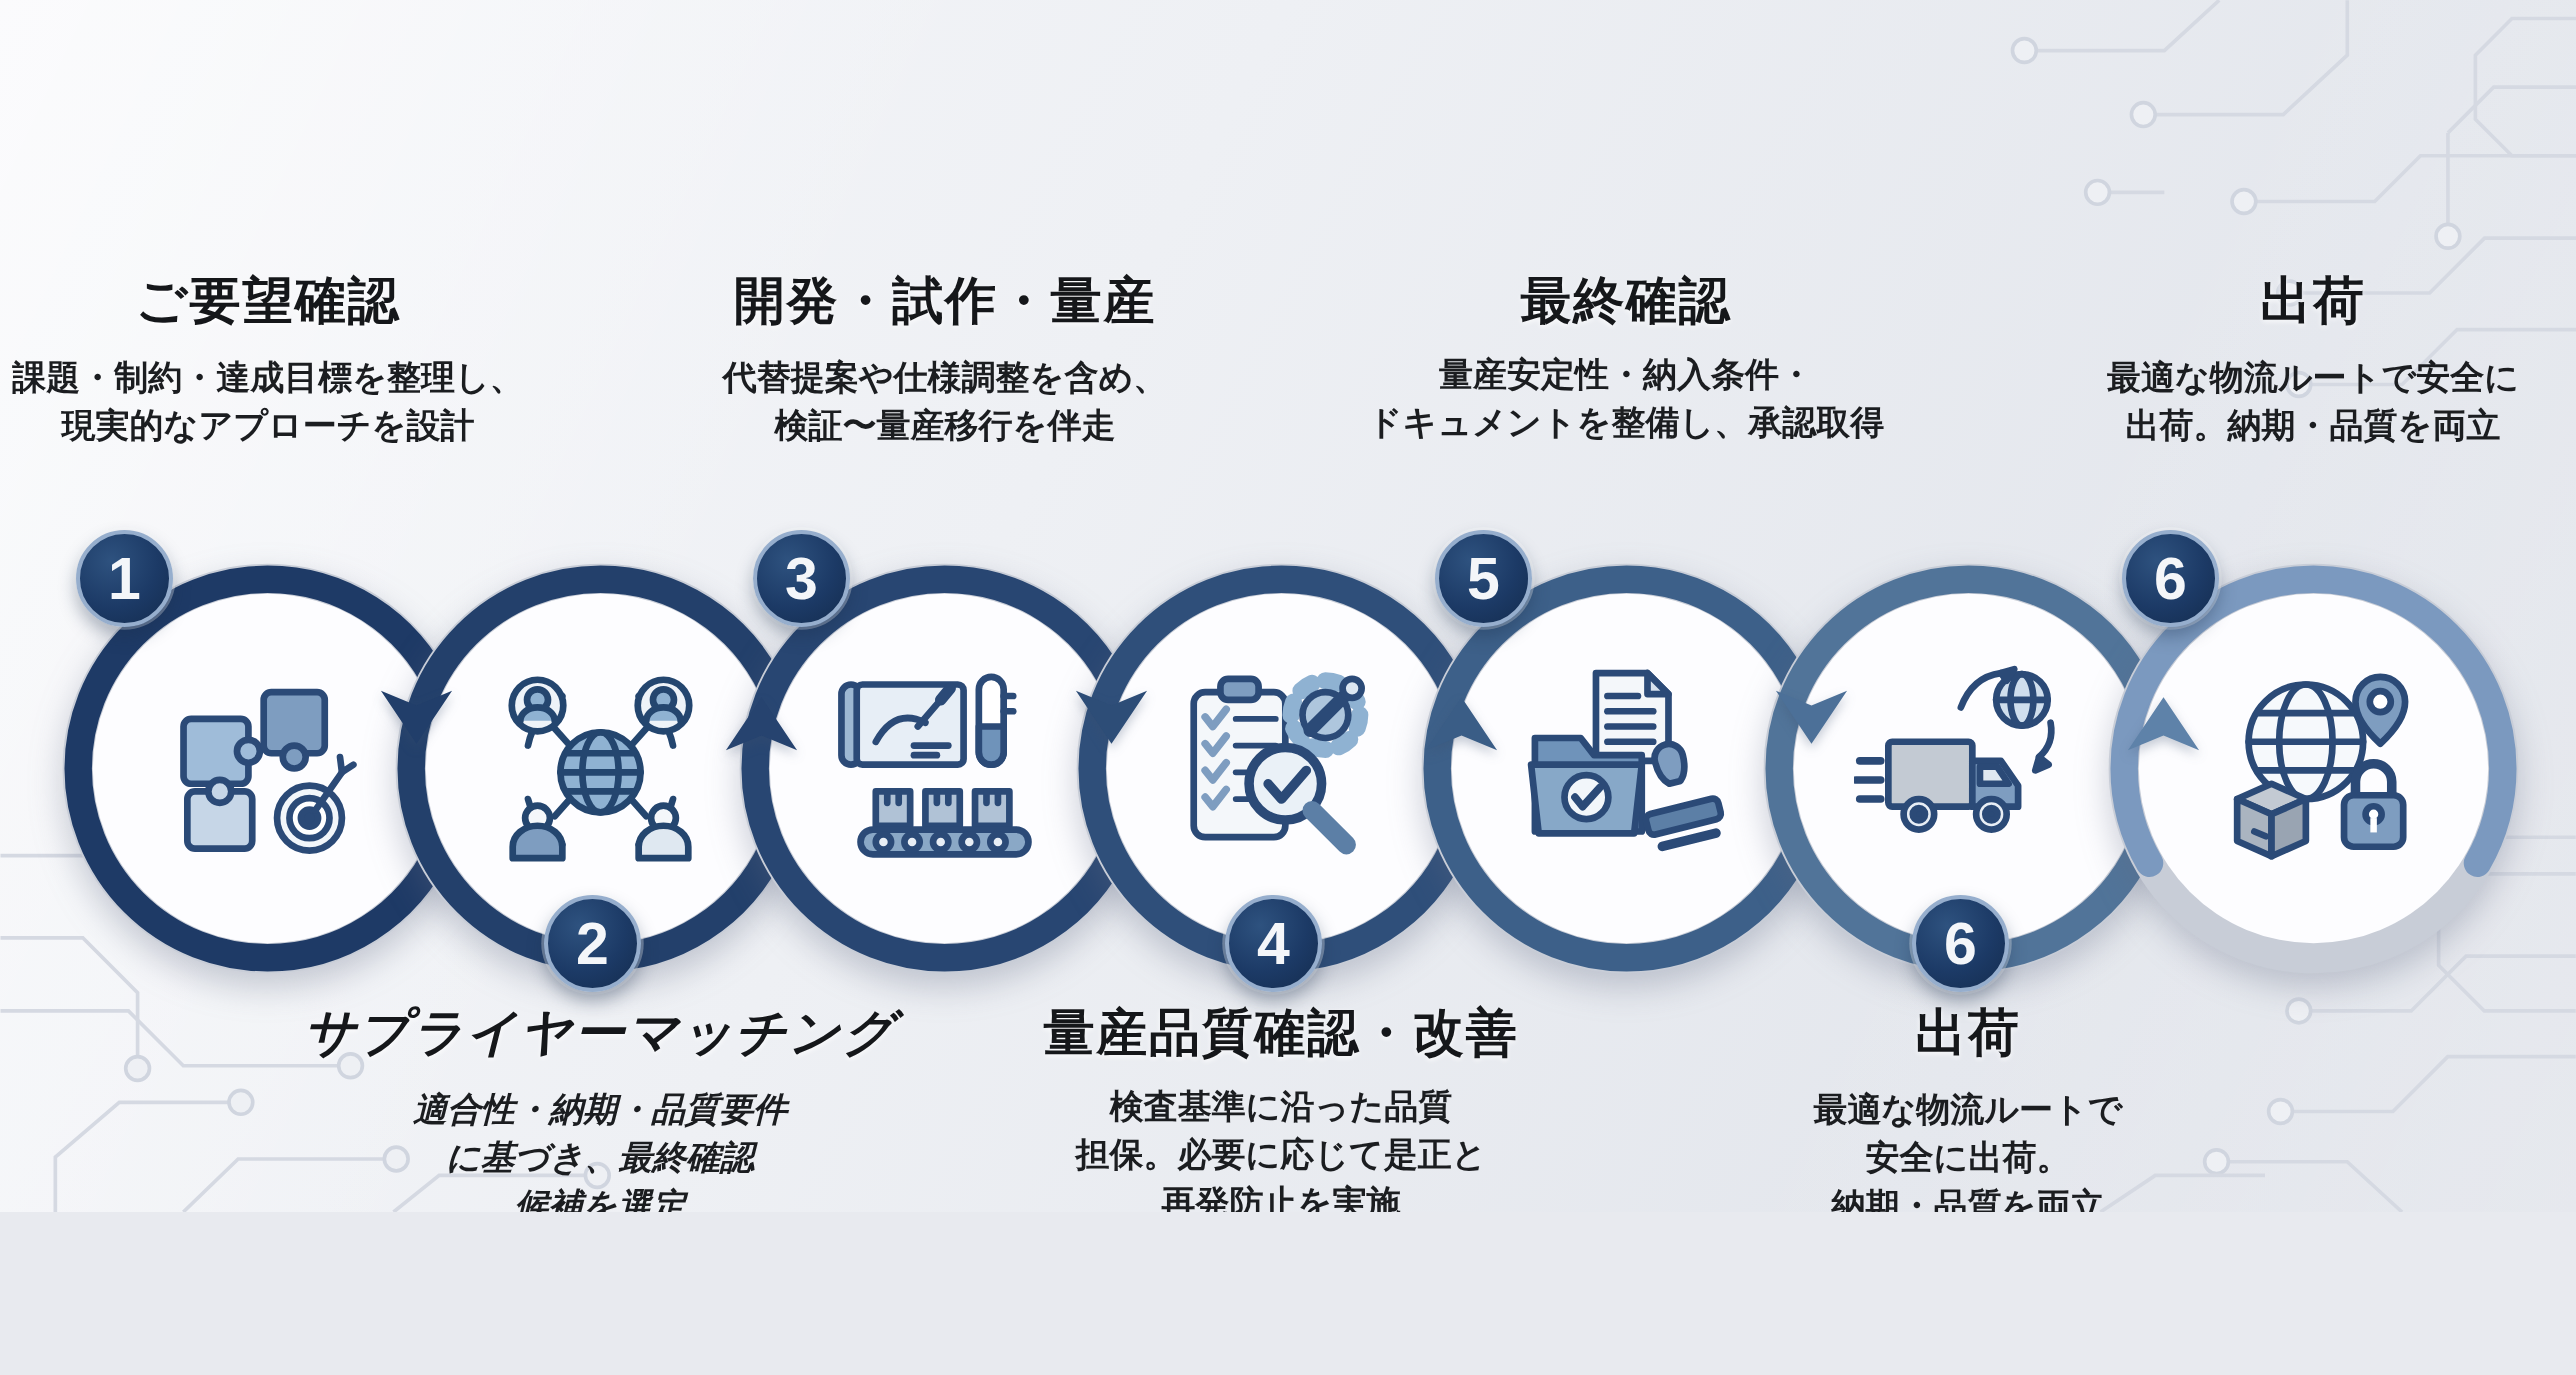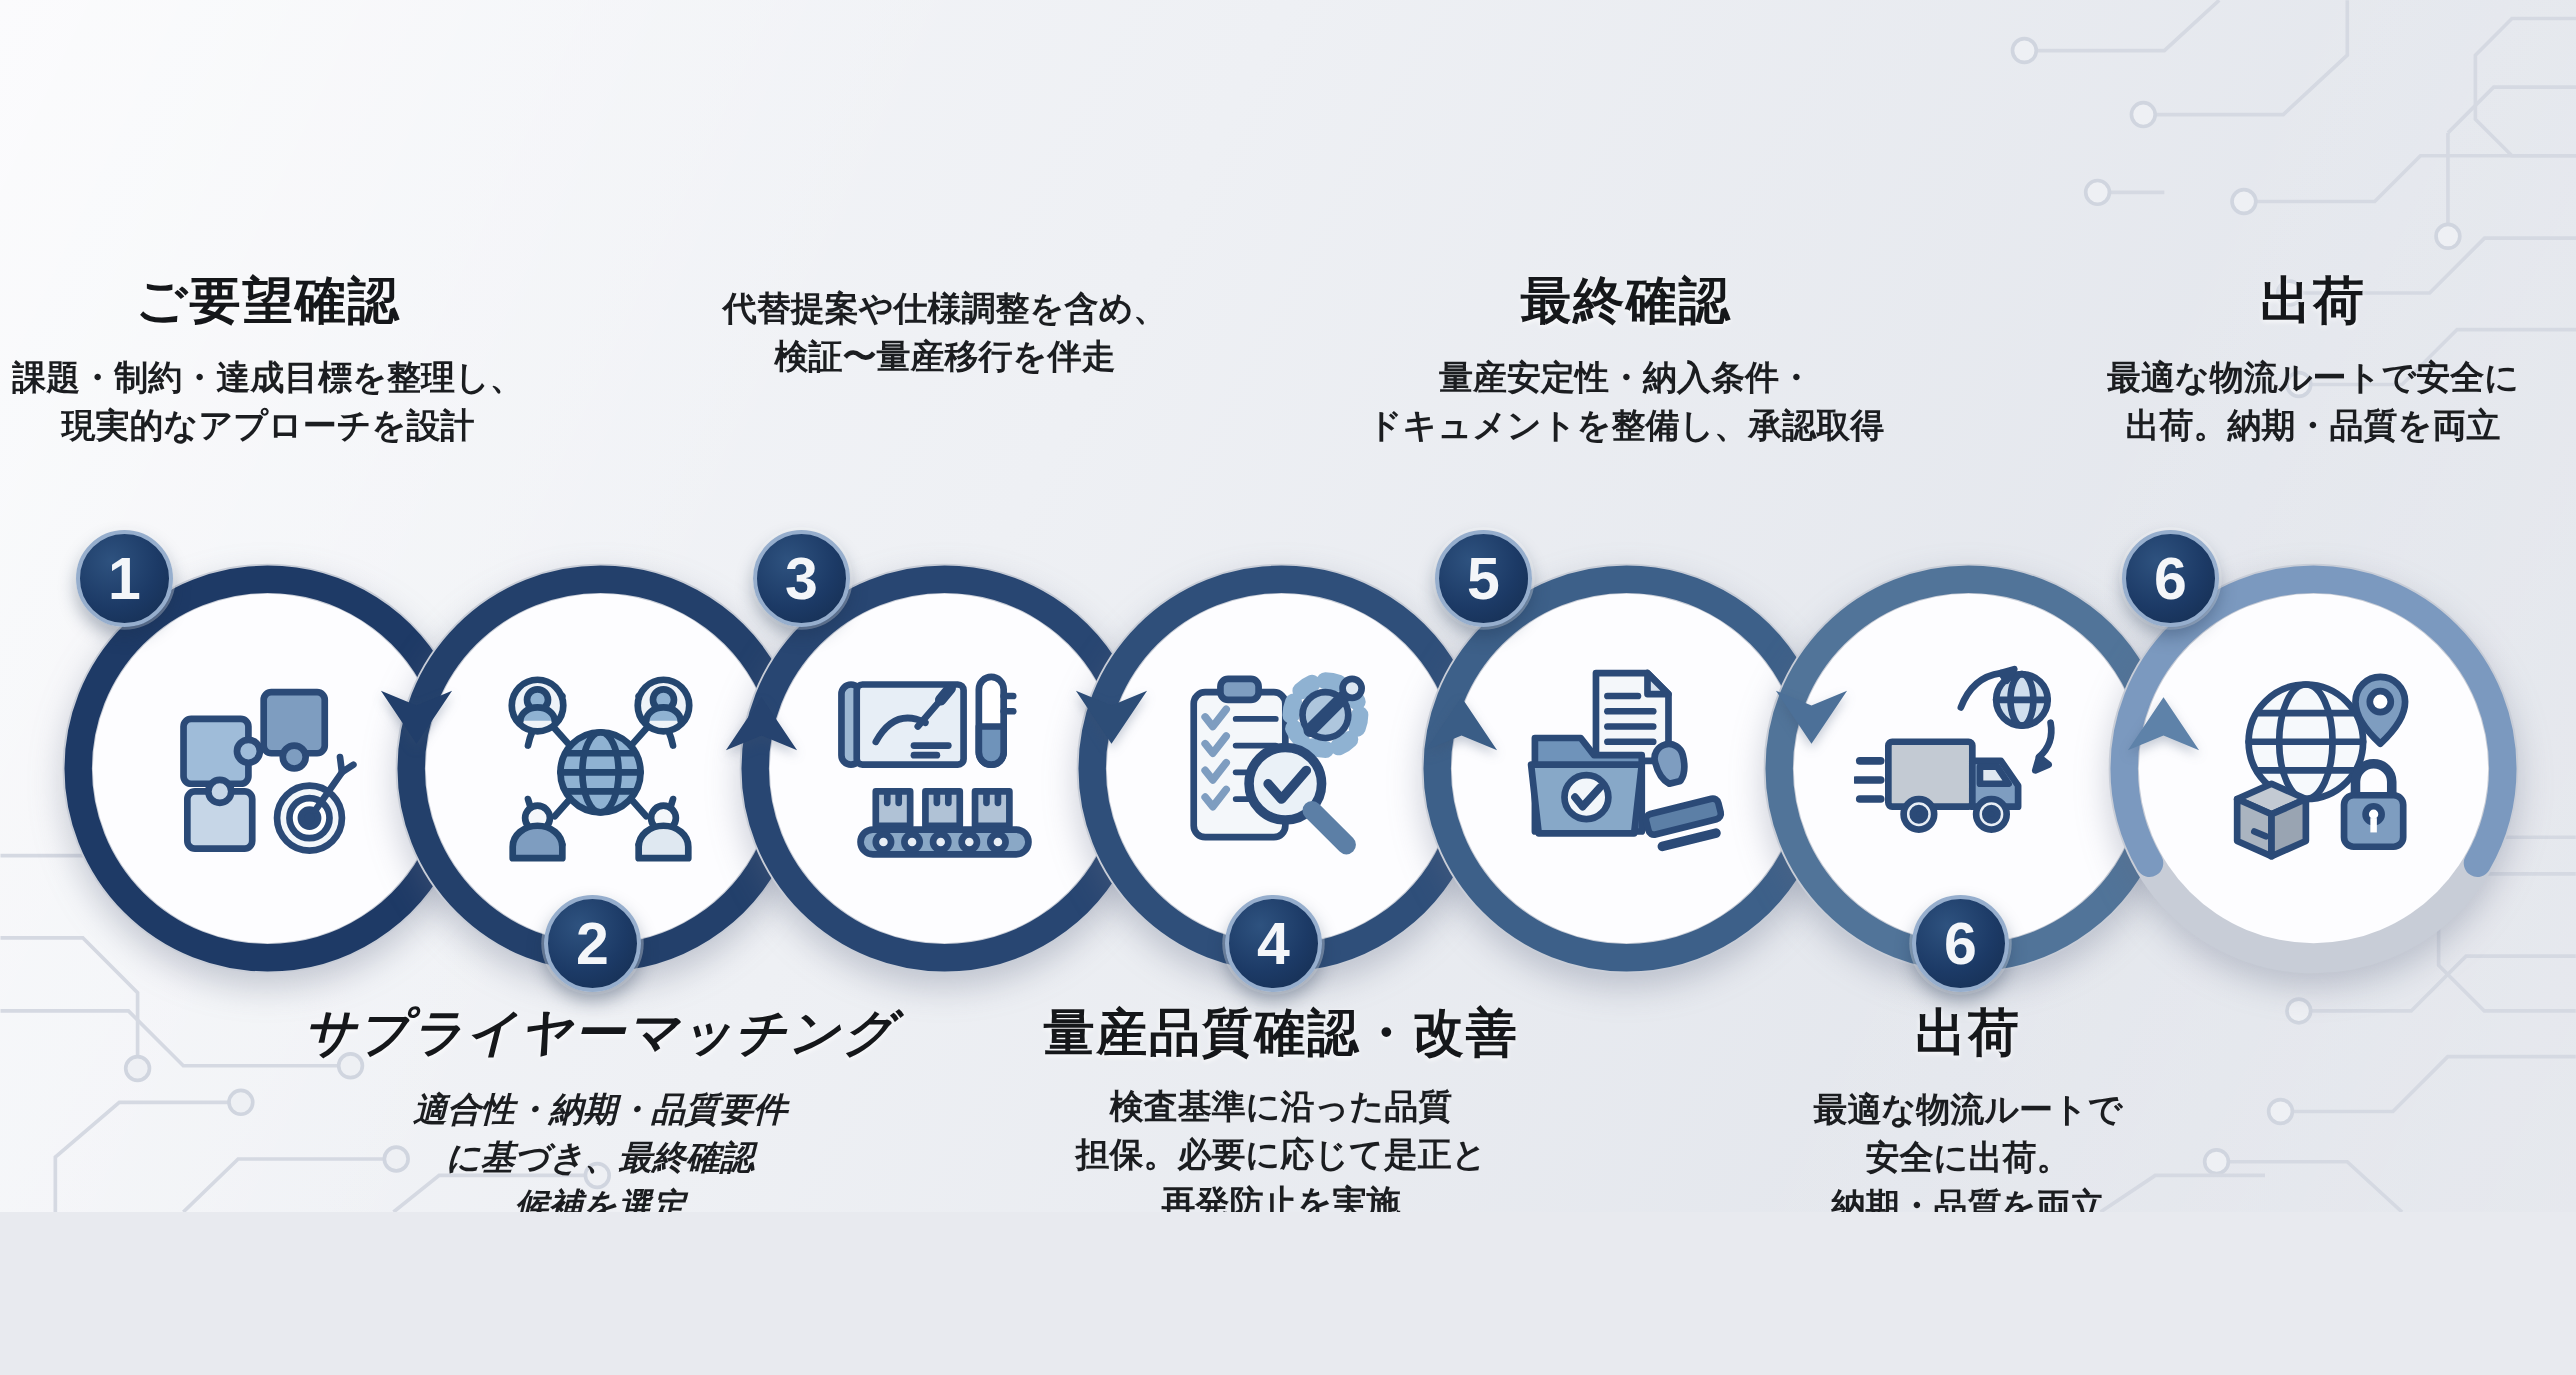--- a/index.html
+++ b/index.html
@@ -86,26 +86,27 @@
   </svg>
 
   <div class="steptext tt" style="left:-52px;">
     <div class="title">ご要望確認</div>
     <div class="desc">
       <div>課題・制約・達成目標を整理し、</div>
       <div>現実的なアプローチを設計</div>
     </div>
   </div>
   <div class="steptext tt" style="left:625px;">
+    <div class="title">開発・試作・量産</div>
     <div class="desc">
       <div>代替提案や仕様調整を含め、</div>
       <div>検証〜量産移行を伴走</div>
     </div>
   </div>
-  <div class="steptext tt" style="left:1306px;">
+  <div class="steptext tt" style="left:1306px;font-family:Liberation Mono, monospace;">
     <div class="title">最終確認</div>
     <div class="desc">
       <div>量産安定性・納入条件・</div>
       <div>ドキュメントを整備し、承認取得</div>
     </div>
   </div>
   <div class="steptext tt" style="left:1993px;">
     <div class="title">出荷</div>
     <div class="desc">
       <div>最適な物流ルートで安全に</div>

